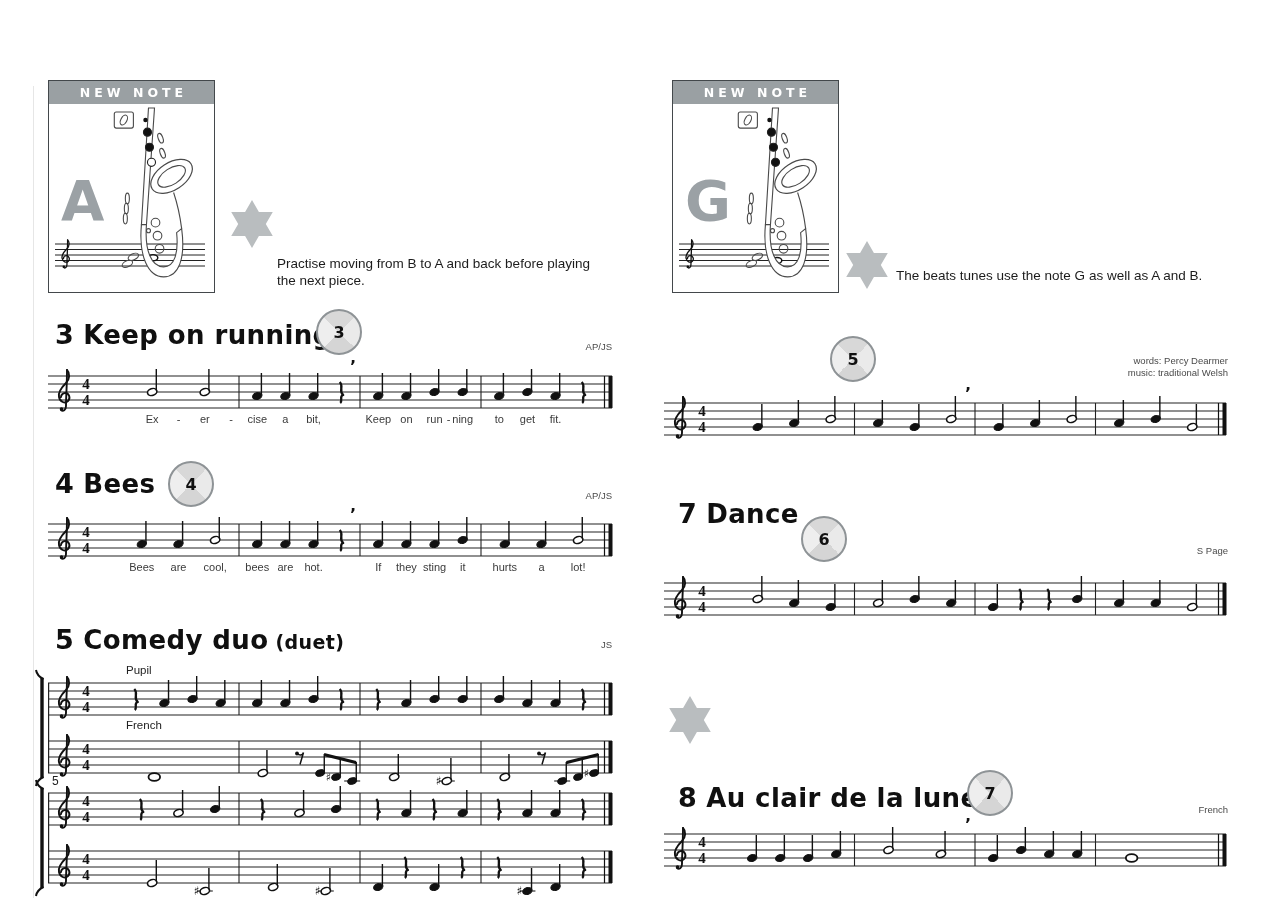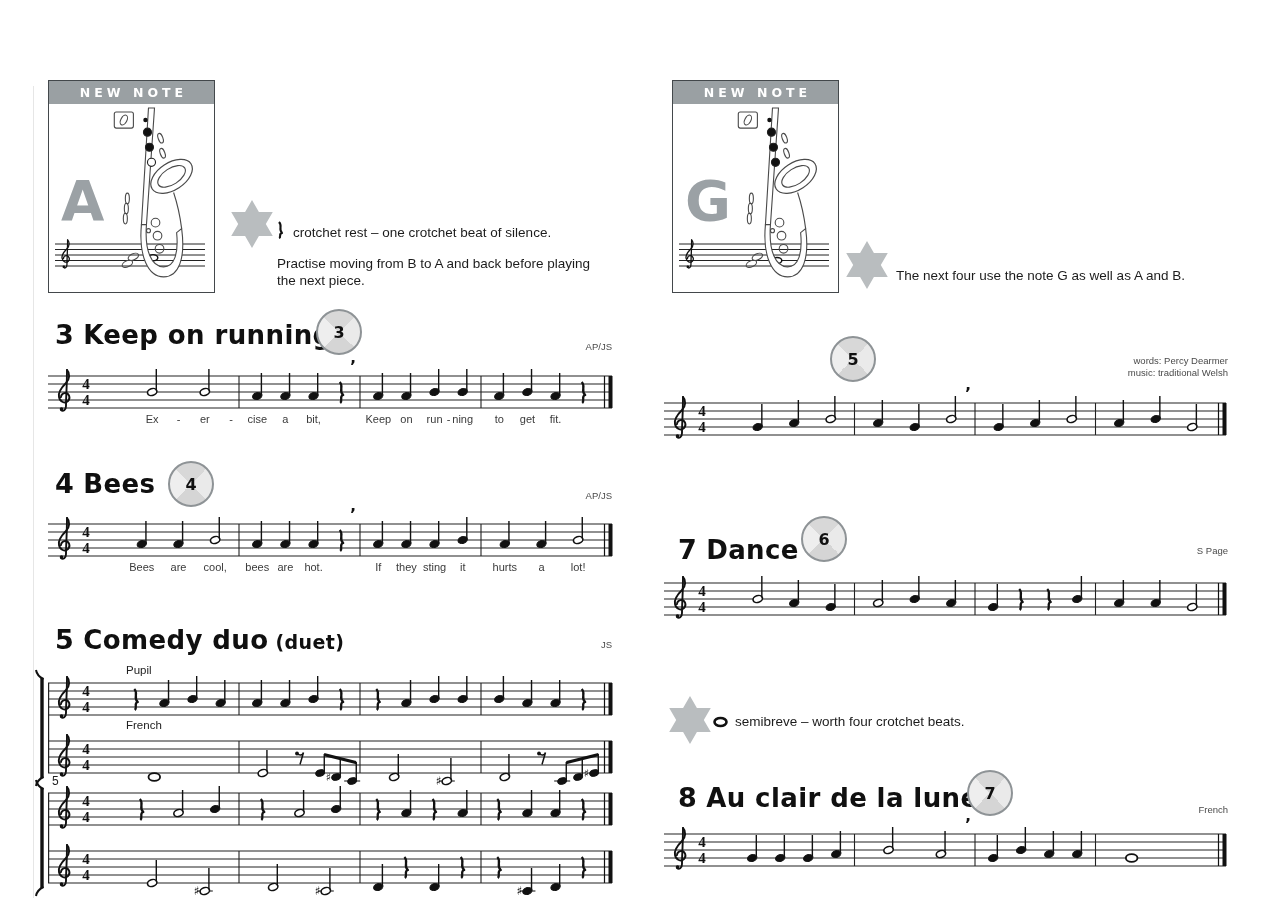--- a/index.html
+++ b/index.html
@@ -73,25 +73,20 @@
         <circle cx="59" cy="142" r="4.3" fill="none" stroke="#4a4a4a" stroke-width="1.1"></circle>
         <circle cx="48" cy="124" r="2" fill="none" stroke="#4a4a4a" stroke-width="1.1"></circle>
         <ellipse cx="33" cy="150" rx="5.5" ry="3" transform="rotate(-25 33 150)" fill="none" stroke="#4a4a4a" stroke-width="1.1"></ellipse>
         <ellipse cx="27" cy="157" rx="5.5" ry="3" transform="rotate(-25 27 157)" fill="none" stroke="#4a4a4a" stroke-width="1.1"></ellipse>
       </svg>
   </div>
 
   <svg class="star" style="left:228px;top:162px;" width="48" height="48">
     <polygon points="24,0 30.9,12.05 44.78,12 37.8,24 44.78,36 30.9,35.95 24,48 17.1,35.95 3.22,36 10.2,24 3.22,12 17.1,12.05" fill="#b9bdbf"></polygon>
   </svg>
-  <div class="note-text" style="left:277px;top:183px;width:330px;">
-    <svg class="glyph" width="10" height="18">
-      <path d="M2 1 C6 5 1 8 5 12 C1 13 5 16 2 17" fill="none" stroke="#111" stroke-width="2.1" stroke-linejoin="round"></path>
-    </svg><span>crotchet rest – one crotchet beat of silence.</span>
-  </div>
   <div class="note-text" style="left:277px;top:217px;width:326px;">Practise moving from B to A and back before playing the next piece.</div>
 
   <div class="title" style="left:55px;top:281px;">
     <span class="num">3</span><span>Keep on running</span>
   </div>
   <div class="badge" style="left:316px;top:271px;">
       <span>3</span>
     </div>
   <div class="credit" style="left:462px;top:303px;width:150px;">AP/JS</div>
   <svg class="abs" style="left:48px;top:320px;" width="566" height="84">
@@ -497,21 +492,21 @@
         <circle cx="59" cy="142" r="4.3" fill="none" stroke="#4a4a4a" stroke-width="1.1"></circle>
         <circle cx="48" cy="124" r="2" fill="none" stroke="#4a4a4a" stroke-width="1.1"></circle>
         <ellipse cx="33" cy="150" rx="5.5" ry="3" transform="rotate(-25 33 150)" fill="none" stroke="#4a4a4a" stroke-width="1.1"></ellipse>
         <ellipse cx="27" cy="157" rx="5.5" ry="3" transform="rotate(-25 27 157)" fill="none" stroke="#4a4a4a" stroke-width="1.1"></ellipse>
       </svg>
   </div>
 
   <svg class="star" style="left:843px;top:203px;" width="48" height="48">
     <polygon points="24,0 30.9,12.05 44.78,12 37.8,24 44.78,36 30.9,35.95 24,48 17.1,35.95 3.22,36 10.2,24 3.22,12 17.1,12.05" fill="#b9bdbf"></polygon>
   </svg>
-  <div class="note-text" style="left:896px;top:229px;width:334px;">The next four use the note G as well as A and B.</div>
+  <div class="note-text" style="left:896px;top:229px;width:334px;">The beats tunes use the note G as well as A and B.</div>
 
   <div class="badge" style="left:830px;top:298px;">
       <span>5</span>
     </div>
   <div class="credit" style="left:1028px;top:317px;width:200px;">
     <div>words: Percy Dearmer</div>
     <div>music: traditional Welsh</div>
   </div>
   <svg class="abs" style="left:664px;top:347px;" width="564" height="64">
       <line x1="0" y1="18" x2="562" y2="18" stroke="#222" stroke-width="1.05"></line>
@@ -551,21 +546,21 @@
       <ellipse cx="455.2348484848485" cy="38" rx="4.8" ry="3.4" fill="#111" stroke="#111" stroke-width="1" transform="rotate(-18 455.2348484848485 38)"></ellipse>
       <line x1="459.3348484848485" y1="36.5" x2="459.3348484848485" y2="15" stroke="#111" stroke-width="1.4"></line>
       <ellipse cx="491.75" cy="34" rx="4.8" ry="3.4" fill="#111" stroke="#111" stroke-width="1" transform="rotate(-18 491.75 34)"></ellipse>
       <line x1="495.85" y1="32.5" x2="495.85" y2="11" stroke="#111" stroke-width="1.4"></line>
       <ellipse cx="528.2651515151515" cy="42" rx="4.8" ry="3.4" fill="#fff" stroke="#111" stroke-width="1.6" transform="rotate(-18 528.2651515151515 42)"></ellipse>
       <line x1="532.3651515151515" y1="40.5" x2="532.3651515151515" y2="19" stroke="#111" stroke-width="1.4"></line>
       <line x1="554.5" y1="18" x2="554.5" y2="50" stroke="#111" stroke-width="1.2"></line>
       <rect x="558.5" y="18" width="4" height="32" fill="#111"></rect>
     </svg>
 
-  <div class="title" style="left:678px;top:496px;">
+  <div class="title" style="left:678px;top:460px;">
     <span class="num">7</span><span>Dance</span>
   </div>
   <div class="badge" style="left:801px;top:478px;">
       <span>6</span>
     </div>
   <div class="credit" style="left:1028px;top:507px;width:200px;">S Page</div>
   <svg class="abs" style="left:664px;top:527px;" width="564" height="64">
       <line x1="0" y1="18" x2="562" y2="18" stroke="#222" stroke-width="1.05"></line>
       <line x1="0" y1="26" x2="562" y2="26" stroke="#222" stroke-width="1.05"></line>
       <line x1="0" y1="34" x2="562" y2="34" stroke="#222" stroke-width="1.05"></line>
@@ -609,25 +604,20 @@
       <line x1="495.85" y1="36.5" x2="495.85" y2="15" stroke="#111" stroke-width="1.4"></line>
       <ellipse cx="528.2651515151515" cy="42" rx="4.8" ry="3.4" fill="#fff" stroke="#111" stroke-width="1.6" transform="rotate(-18 528.2651515151515 42)"></ellipse>
       <line x1="532.3651515151515" y1="40.5" x2="532.3651515151515" y2="19" stroke="#111" stroke-width="1.4"></line>
       <line x1="554.5" y1="18" x2="554.5" y2="50" stroke="#111" stroke-width="1.2"></line>
       <rect x="558.5" y="18" width="4" height="32" fill="#111"></rect>
     </svg>
 
   <svg class="star" style="left:666px;top:658px;" width="48" height="48">
     <polygon points="24,0 30.9,12.05 44.78,12 37.8,24 44.78,36 30.9,35.95 24,48 17.1,35.95 3.22,36 10.2,24 3.22,12 17.1,12.05" fill="#b9bdbf"></polygon>
   </svg>
-  <div class="note-text" style="left:712px;top:675px;width:340px;">
-    <svg class="glyph" width="17" height="12">
-      <ellipse cx="8.5" cy="6" rx="6" ry="4" fill="none" stroke="#111" stroke-width="2.6"></ellipse>
-    </svg><span>semibreve – worth four crotchet beats.</span>
-  </div>
 
   <div class="title" style="left:678px;top:744px;">
     <span class="num">8</span><span>Au clair de la lune</span>
   </div>
   <div class="badge" style="left:967px;top:732px;">
       <span>7</span>
     </div>
   <div class="credit" style="left:1028px;top:766px;width:200px;">French</div>
   <svg class="abs" style="left:664px;top:778px;" width="564" height="64">
       <line x1="0" y1="18" x2="562" y2="18" stroke="#222" stroke-width="1.05"></line>

